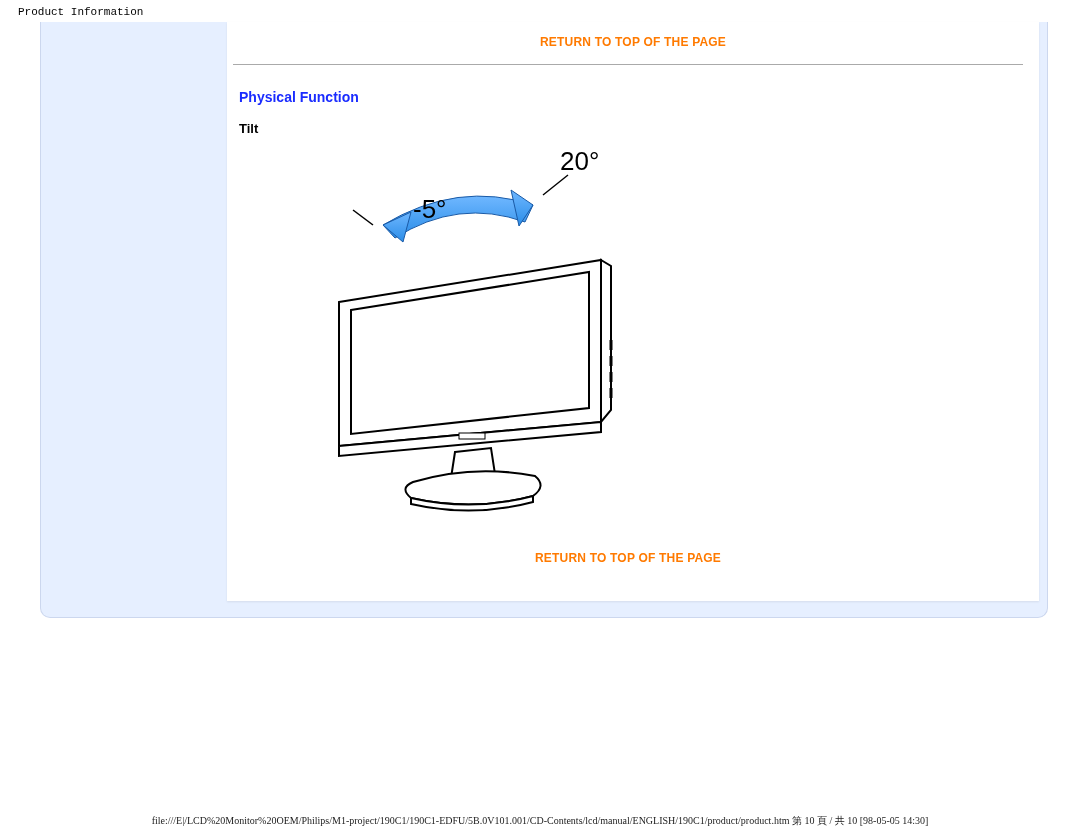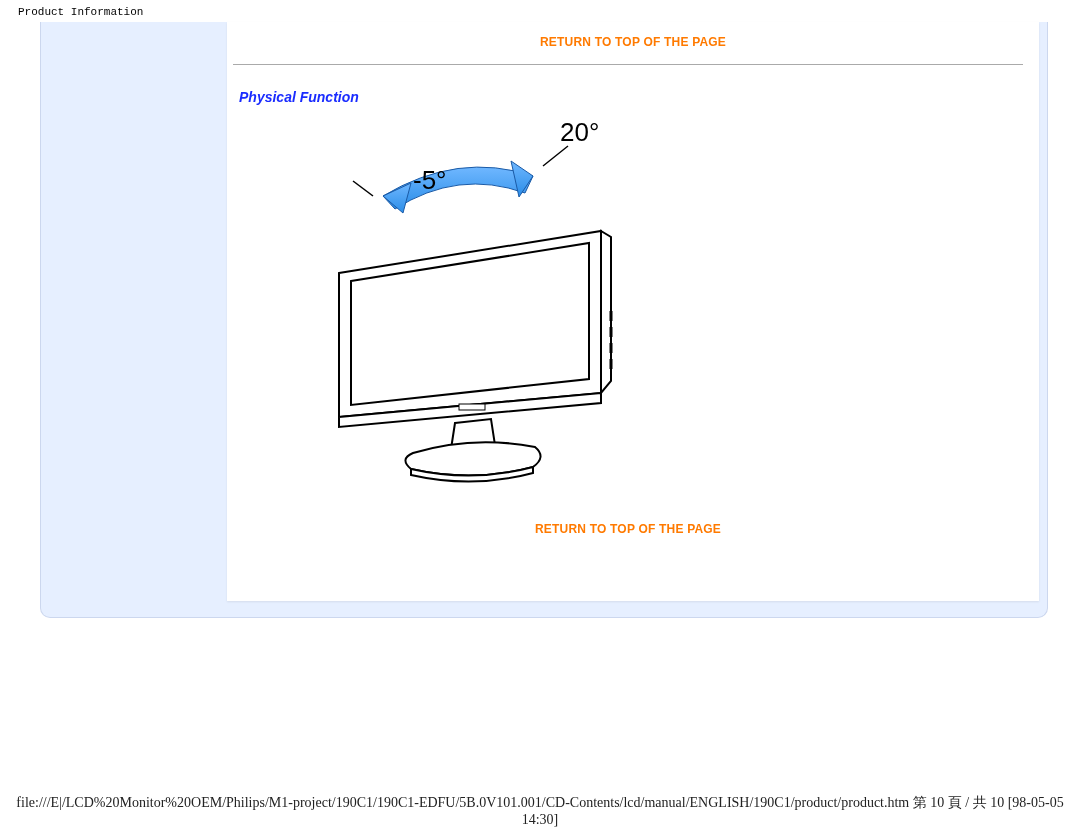--- a/index.html
+++ b/index.html
@@ -56,21 +56,20 @@
     font-size: 12px;
     font-weight: bold;
     text-decoration: none;
     letter-spacing: 0.2px;
   }
   .section-title {
     color: #1a2cff;
     font-weight: bold;
     font-size: 14px;
     padding: 16px 0 2px 6px;
-    font-style: italic;
   }
   .subheading {
     font-weight: bold;
     font-size: 13px;
     padding: 14px 0 0 6px;
   }
   .illustration-wrap {
     text-align: left;
     padding: 4px 0 0 0;
   }
@@ -81,40 +80,41 @@
     text-align: center;
     padding: 24px 0 8px;
   }
   .footer {
     position: absolute;
     left: 0;
     right: 0;
     bottom: 6px;
     text-align: center;
     font-family: "Times New Roman", serif;
-    font-size: 14px;
+    font-size: 10px;
     color: #222;
   }
 </style>
 </head>
 <body>
 
 <div class="page-header">Product Information</div>
 
 <div class="frame">
   <div class="sheet">
 
     <div class="top-link">
       <a href="#" class="return-link">RETURN TO TOP OF THE PAGE</a>
     </div>
 
     <div class="content">
       <hr>
 
       <div class="section-title">Physical Function</div>
+      <div class="subheading">Tilt</div>
 
       <div class="illustration-wrap">
         <svg class="illustration" width="430" height="380" viewBox="0 0 430 380" xmlns="http://www.w3.org/2000/svg">
 
           <defs>
             <linearGradient id="arrGrad" x1="0" y1="0" x2="0" y2="1">
               <stop offset="0" stop-color="#6fb7ff"></stop>
               <stop offset="1" stop-color="#2a8de8"></stop>
             </linearGradient>
           </defs>

